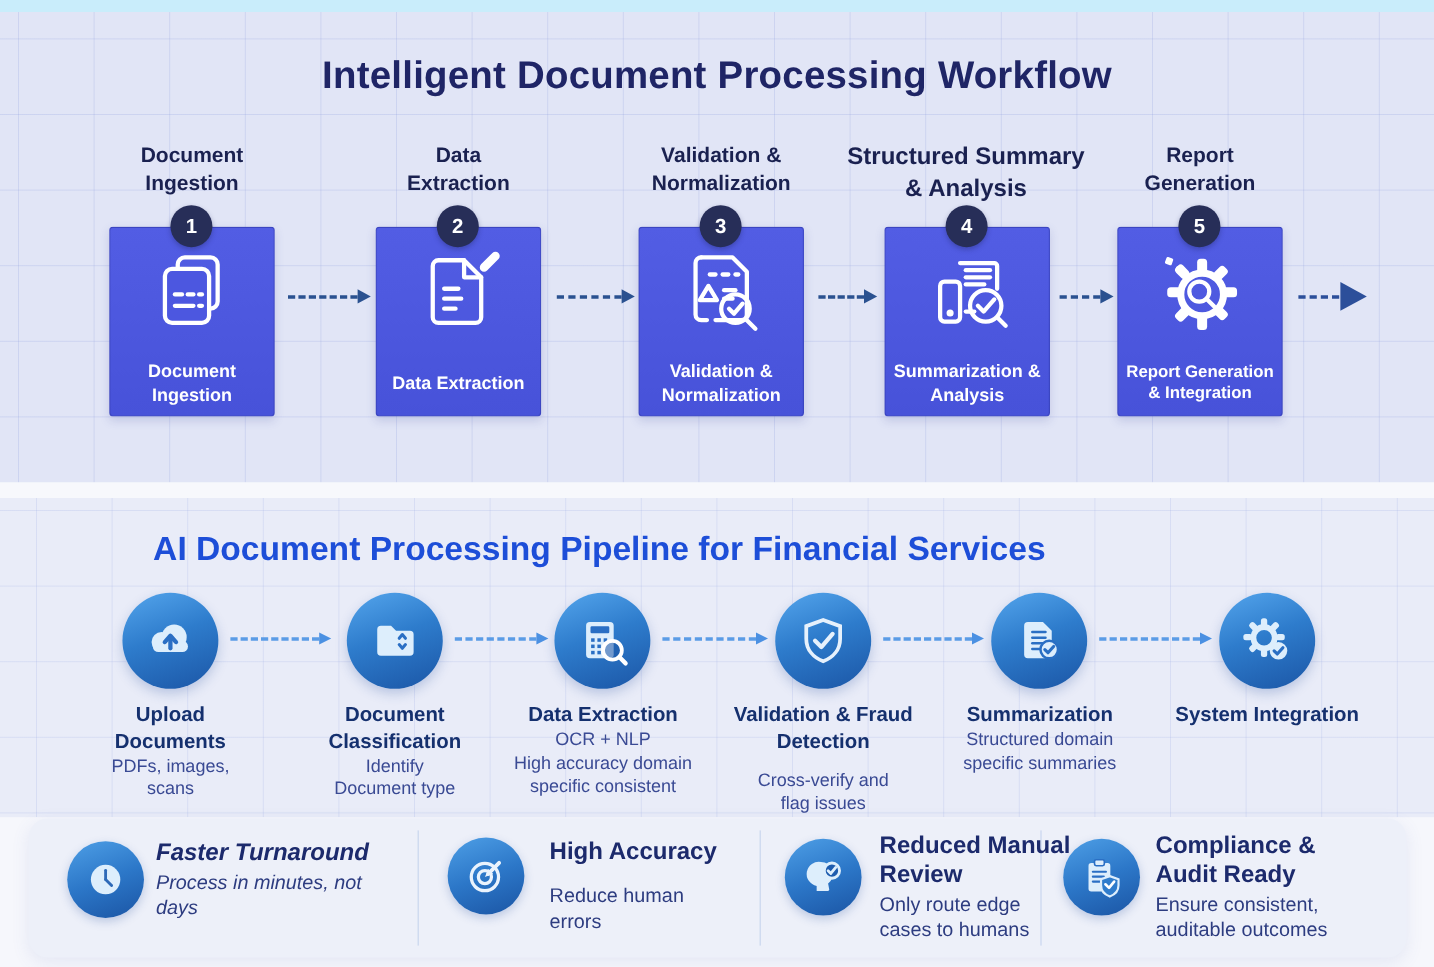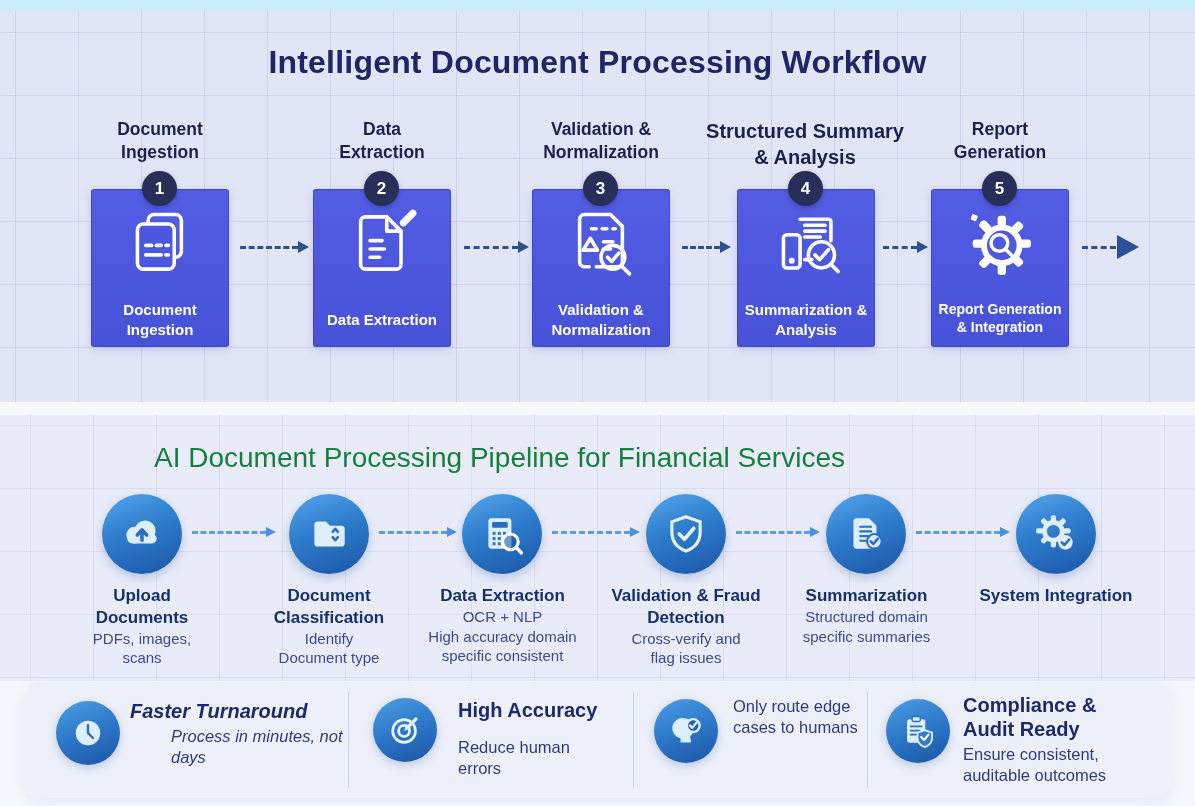--- a/index.html
+++ b/index.html
@@ -34,21 +34,21 @@
   }
   .bottom-band { left:0; top:681px; width:1195px; height:125px; background:#f6f7fc; }
 
   
   .workflow-title {
     left:0; top:44px; width:1195px; text-align:center;
     font-size:32px; font-weight:700; color:#1f2566; letter-spacing:.2px;
   }
   .pipeline-title {
     left:0; top:442px; width:999px; text-align:center;
-    font-size:28px; font-weight:400; color:#15803d;
+    font-size:28px; font-weight:700; color:#1d4ed8;
   }
 
   
   .step-top-label {
     top:118px; text-align:center; font-size:17.5px; font-weight:700;
     color:#1a2150; line-height:1.3;
   }
   .step-box {
     top:189px; width:138px; height:158px;
     background:linear-gradient(180deg,#525de4 0%,#4752d9 100%);
@@ -323,21 +323,21 @@
   <div class="stage-desc" style="width:116px;margin:0 auto;">Identify Document type</div>
 </div>
 <div class="abs stage-label" style="left:410px;width:185px;">
   <div class="stage-title">Data Extraction</div>
   <div class="stage-sub">OCR + NLP</div>
   <div class="stage-desc" style="width:170px;margin:0 auto;">High accuracy domain specific consistent</div>
 </div>
 <div class="abs stage-label" style="left:611px;width:150px;">
   <div class="stage-title">Validation &amp; Fraud Detection</div>
   <div class="stage-sub"></div>
-  <div class="stage-desc" style="width:122px;margin:0 auto;">Cross-verify and flag issues</div>
+  <div class="stage-desc" style="width:122px;margin:12px auto;">Cross-verify and flag issues</div>
 </div>
 <div class="abs stage-label" style="left:779px;width:175px;">
   <div class="stage-title">Summarization</div>
   <div class="stage-sub"></div>
   <div class="stage-desc" style="width:150px;margin:0 auto;">Structured domain specific summaries</div>
 </div>
 <div class="abs stage-label" style="left:976px;width:160px;">
   <div class="stage-title">System Integration</div>
   <div class="stage-sub"></div>
 </div>
@@ -351,21 +351,21 @@
   <svg width="40" height="40" viewBox="0 0 44 44">
     <circle cx="22" cy="22" r="13.5" fill="#ddeefc"></circle>
     <g stroke="#2e6ab8" stroke-width="2.6" stroke-linecap="round" fill="none">
       <line x1="22" y1="22" x2="22" y2="13.5"></line>
       <line x1="22" y1="22" x2="27.5" y2="27.5"></line>
     </g>
   </svg>
 </div>
 <div class="abs" style="left:130px;top:699px;width:195px;font-style:italic;">
   <div class="benefit-title">Faster Turnaround</div>
-  <div class="benefit-desc" style="width:175px;margin-left:41px;">Process in minutes, not days</div>
+  <div class="benefit-desc" style="width:175px;">Process in minutes, not days</div>
 </div>
 
 <div class="abs benefit-icon" style="left:373px;top:698px;">
   <svg width="40" height="40" viewBox="0 0 44 44">
     <g fill="none" stroke="#eaf3fd" stroke-width="3">
       <circle cx="21" cy="23" r="12.5"></circle>
       <circle cx="21" cy="23" r="6"></circle>
     </g>
     <line x1="34" y1="10" x2="24" y2="20" stroke="#eaf3fd" stroke-width="3.6" stroke-linecap="round"></line>
     <polygon points="21,23 24,15.5 28.5,20" fill="#eaf3fd"></polygon>
@@ -377,20 +377,21 @@
 </div>
 
 <div class="abs benefit-icon" style="left:654px;top:699px;">
   <svg width="40" height="40" viewBox="0 0 44 44">
     <path d="M20 8 a11 11 0 0 1 6.5 19.8 l1 5.2 c.2 .9 -.4 1.6 -1.3 1.6 h-10.2 v-4.6 a11 11 0 0 1 4 -22 z" fill="#ddeefc"></path>
     <circle cx="30" cy="16" r="7" fill="#1e5cae" stroke="#ddeefc" stroke-width="2.6"></circle>
     <polyline points="26.5,16 29,18.5 33.5,13" fill="none" stroke="#ddeefc" stroke-width="2.6" stroke-linecap="round" stroke-linejoin="round"></polyline>
   </svg>
 </div>
 <div class="abs" style="left:733px;top:693px;width:175px;">
+  <div class="benefit-title" style="width:170px;">Reduced Manual Review</div>
   <div class="benefit-desc" style="width:160px;">Only route edge cases to humans</div>
 </div>
 
 <div class="abs benefit-icon" style="left:886px;top:699px;">
   <svg width="40" height="40" viewBox="0 0 44 44">
     <rect x="10" y="9" width="20" height="26" rx="2.5" fill="#ddeefc"></rect>
     <rect x="15.5" y="6" width="9" height="5.5" rx="1.5" fill="#ddeefc" stroke="#2a6fc4" stroke-width="1.5"></rect>
     <g stroke="#2a6fc4" stroke-width="2" stroke-linecap="round">
       <line x1="14" y1="17" x2="26" y2="17"></line>
         <line x1="14" y1="21.5" x2="24" y2="21.5"></line>

